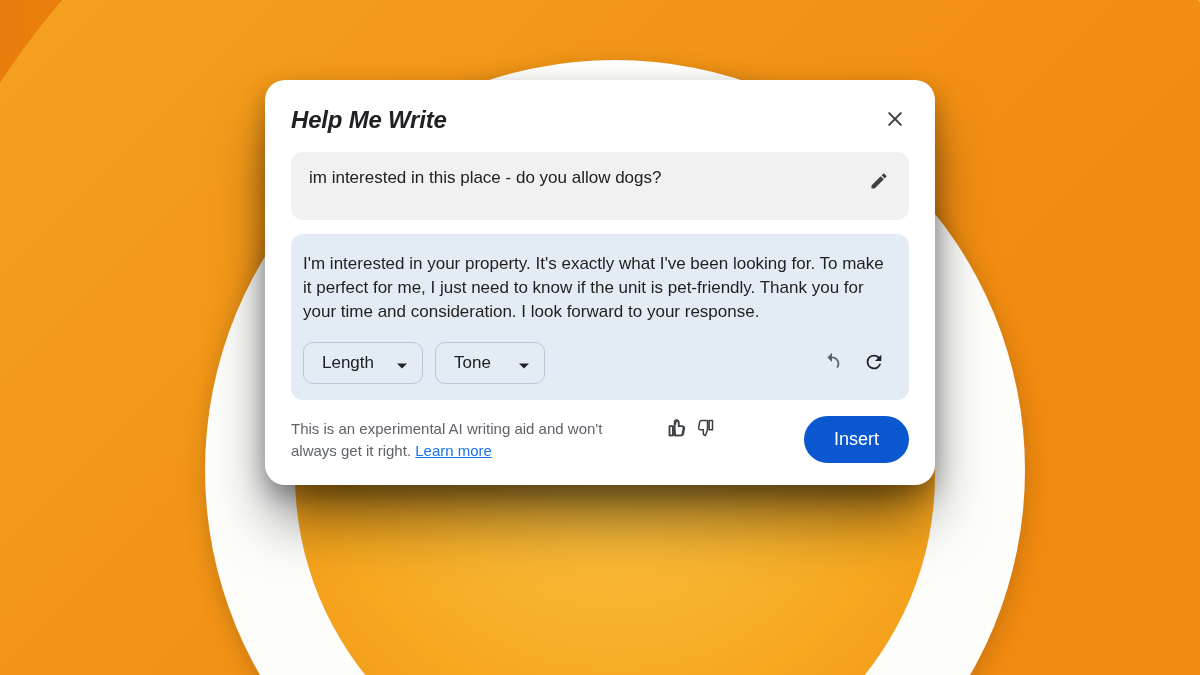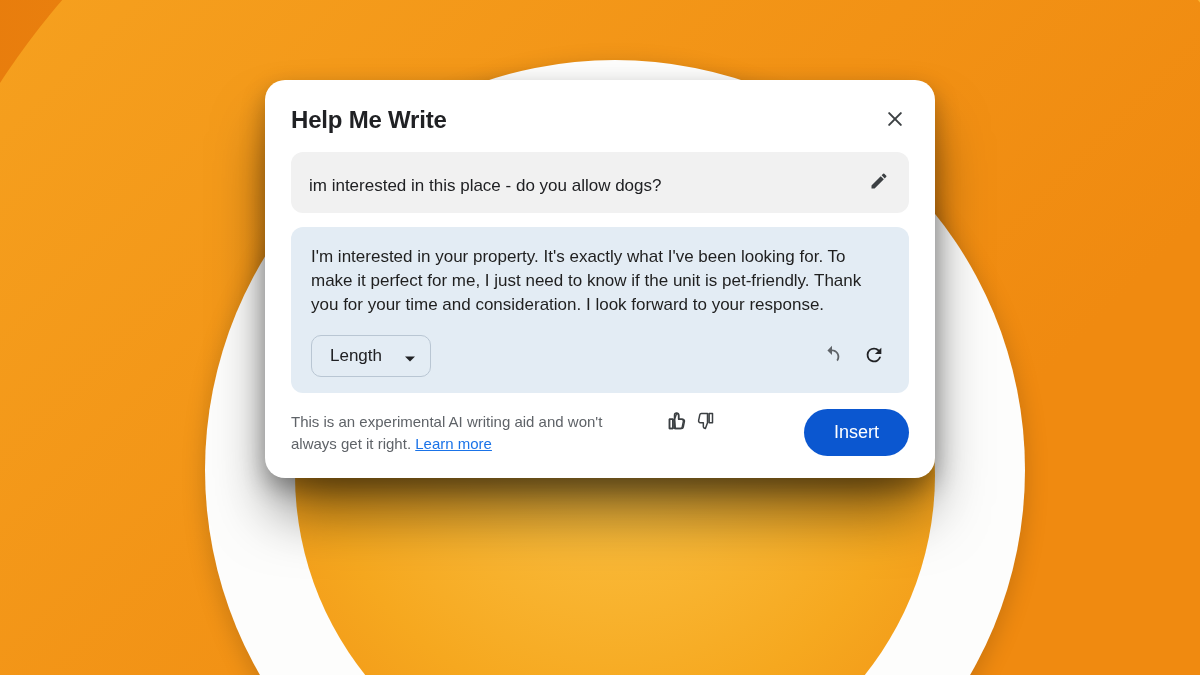--- a/index.html
+++ b/index.html
@@ -54,54 +54,55 @@
   .dialog-header {
     display: flex;
     align-items: center;
     justify-content: space-between;
     margin-bottom: 18px;
   }
   .dialog-title {
     font-size: 24px;
     font-weight: 700;
     letter-spacing: -0.2px;
+    font-style: italic;
   }
   .icon-btn {
     width: 28px; height: 28px;
     display: inline-flex;
     align-items: center; justify-content: center;
     background: transparent;
     border: none;
     cursor: pointer;
     color: #3c4043;
     border-radius: 50%;
   }
   .icon-btn svg { width: 20px; height: 20px; }
 
   .prompt-box {
     background: #f1f1f1;
     border-radius: 12px;
-    padding: 16px 16px 17px 18px;
-    display: flex;
-    align-items: flex-end;
+    padding: 16px 16px 24px 18px;
+    display: flex;
+    align-items: flex-start;
     gap: 12px;
     margin-bottom: 14px;
     min-height: 56px;
   }
   .prompt-text {
     flex: 1;
     font-size: 17px;
     color: #202124;
   }
   .edit-btn { flex: 0 0 auto; }
 
   .result-panel {
     background: #e3ecf4;
     border-radius: 12px;
-    padding: 18px 20px 16px 20px;
+    padding: 18px 20px 16px 12px;
   }
   .result-text {
     font-size: 17px;
     line-height: 1.42;
     color: #1f1f1f;
     margin-bottom: 18px;
   }
   .controls-row {
     display: flex;
     align-items: center;
@@ -214,20 +215,28 @@
 
       <div class="controls-row">
         <button class="dropdown">
           <span>Length</span>
           <span class="caret">
             <svg viewBox="0 0 12 12" fill="currentColor">
                 <path d="M1 3.5l5 5 5-5H1z"></path>
               </svg>
           </span>
         </button>
+        <button class="dropdown">
+          <span>Tone</span>
+          <span class="caret">
+            <svg viewBox="0 0 12 12" fill="currentColor">
+                <path d="M1 3.5l5 5 5-5H1z"></path>
+              </svg>
+          </span>
+        </button>
         <div class="spacer"></div>
         <button class="ghost-icon" aria-label="Undo">
           <span>
             <svg viewBox="0 0 24 24" fill="currentColor">
               <path d="M12 5V2L7 7l5 5V8c3.31 0 6 2.69 6 6 0 1.3-.42 2.5-1.12 3.48l1.46 1.46A7.96 7.96 0 0 0 20 14c0-4.42-3.58-8-8-8z"></path>
             </svg>
           </span>
         </button>
         <button class="ghost-icon dark" aria-label="Regenerate">
           <span>

